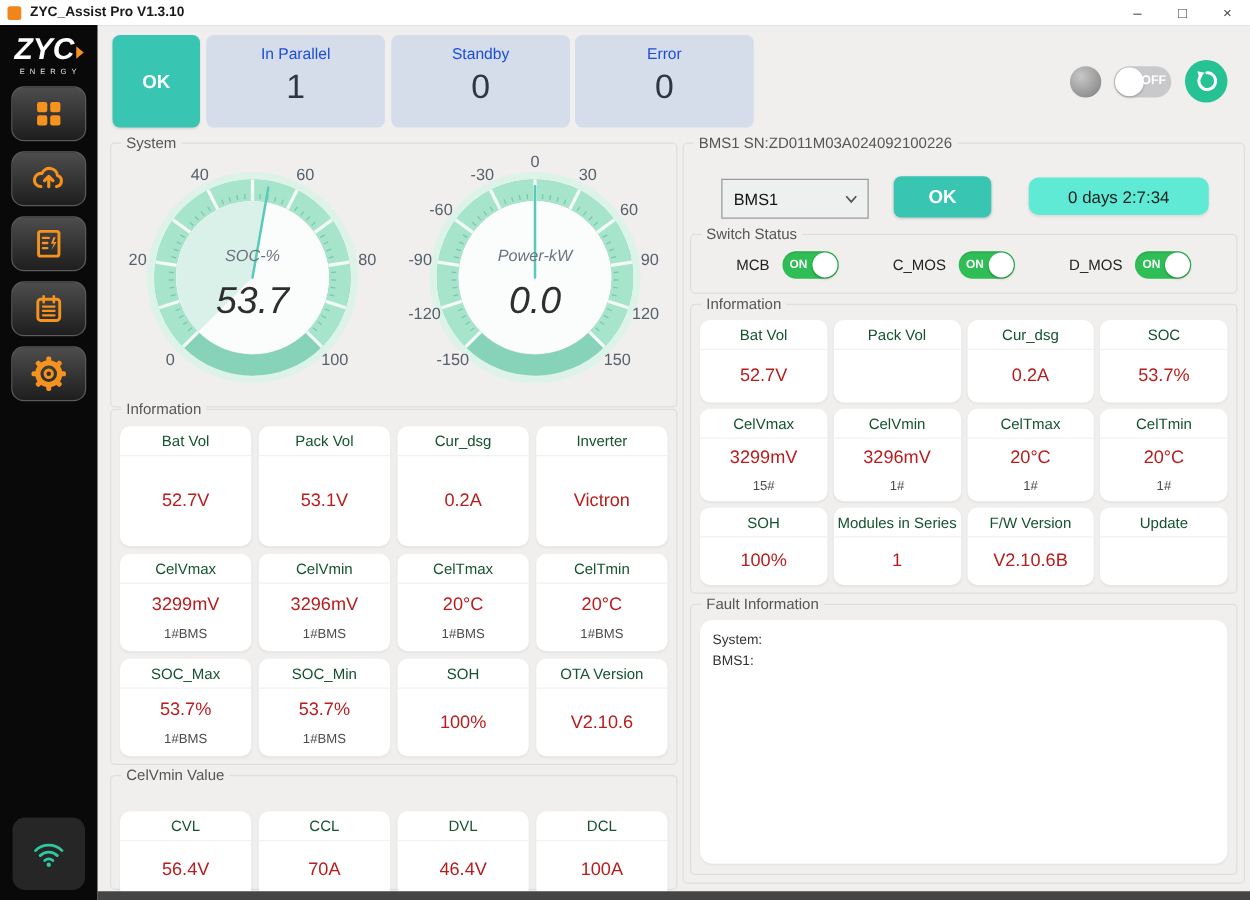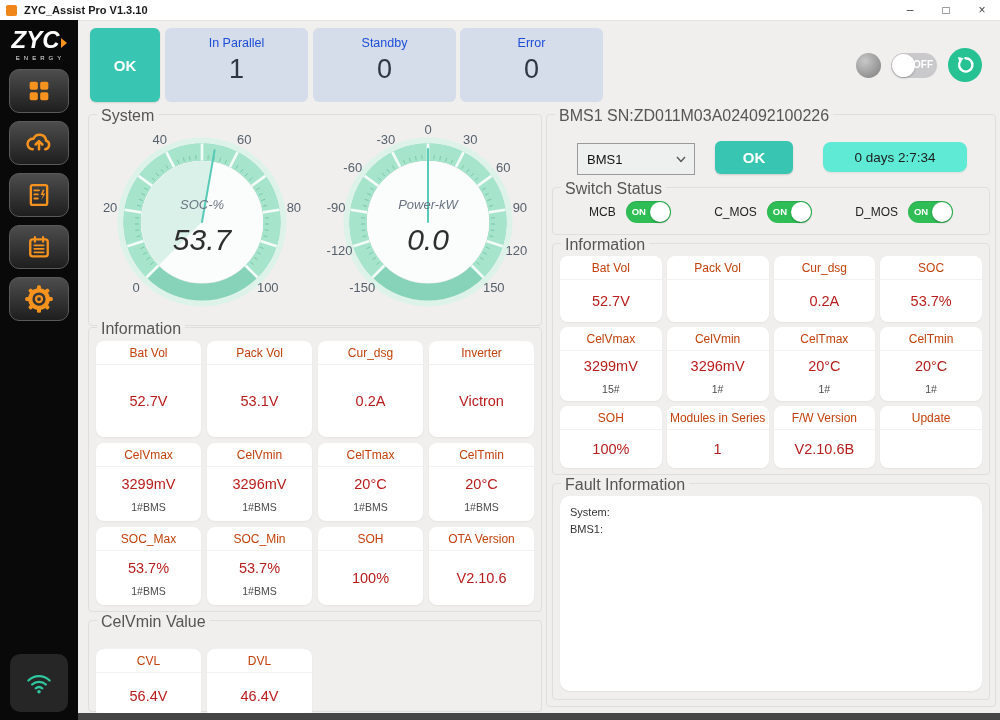--- a/index.html
+++ b/index.html
@@ -31,30 +31,30 @@
 
   
   .led{position:absolute;left:856px;top:53px;width:25px;height:25px;border-radius:50%;background:radial-gradient(circle at 35% 32%,#c8c8c8,#7c7c7c);}
   .toggle-off{position:absolute;left:891px;top:53px;width:46px;height:25px;border-radius:13px;background:#c9c9cc;cursor:pointer;}
   .toggle-off .knob{position:absolute;left:1px;top:1px;width:23px;height:23px;border-radius:50%;background:#fff;box-shadow:0 1px 2px rgba(0,0,0,.25);}
   .toggle-off .txt{position:absolute;right:4px;top:6px;font-size:10px;color:#fff;font-weight:bold;}
   .refresh-btn{position:absolute;left:948px;top:48px;width:34px;height:34px;border-radius:50%;background:#27c294;display:flex;align-items:center;justify-content:center;cursor:pointer;}
 
   
   .group{position:absolute;border:1px solid #e0deda;border-radius:4px;background:#f0efee;}
-  .group-label{position:absolute;top:-8px;left:8px;background:#f0efee;padding:0 4px;font-size:16px;color:#555;}
+  .group-label{position:absolute;top:-8px;left:8px;background:#f0efee;padding:0 4px;font-size:12px;color:#555;}
 
   
   #gauges{position:absolute;left:0px;top:4px;width:452px;height:206px;display:flex;}
   .gauge{width:226px;height:206px;display:flex;align-items:center;justify-content:center;}
 
   
   .grid{display:grid;grid-template-columns:repeat(4,1fr);grid-gap:6px;position:absolute;left:7px;right:7px;}
   .cell{background:#fff;border-radius:8px;box-shadow:0 1px 2px rgba(0,0,0,.05);display:flex;flex-direction:column;overflow:hidden;}
-  .cell-h{font-size:12px;color:#c2410c;text-align:center;padding:5px 0 4px;border-bottom:1px solid #f1f1f1;}
+  .cell-h{font-size:12px;color:#14532d;text-align:center;padding:5px 0 4px;border-bottom:1px solid #f1f1f1;}
   .cell-b{flex:1;display:flex;flex-direction:column;align-items:center;justify-content:center;gap:9px;}
   .cell-v{font-size:14.5px;color:#b91c1c;}
   .cell-s{font-size:10.5px;color:#4a4a4a;}
 
   
   .combo{position:absolute;left:30px;top:28px;width:116px;height:30px;background:#eef0f0;border:1px solid #9a9a9a;display:flex;align-items:center;cursor:pointer;}
   .combo .cv{font-size:13px;color:#111;margin-left:9px;flex:1;}
   .combo svg{margin-right:8px;}
   .btn-ok{position:absolute;left:168px;top:26px;width:78px;height:33px;border-radius:6px;background:#38c6b2;color:#fff;font-weight:bold;font-size:15px;display:flex;align-items:center;justify-content:center;box-shadow:0 1px 2px rgba(0,0,0,.15);cursor:pointer;}
   .timebox{position:absolute;left:276px;top:27px;width:144px;height:30px;border-radius:8px;background:#5eead4;box-shadow:0 1px 2px rgba(0,0,0,.08);display:flex;align-items:center;justify-content:center;font-size:13.5px;color:#1d1d1d;}
@@ -406,23 +406,35 @@
   <div class="group" style="left:88px;top:620px;width:452px;height:90px;">
     <div class="group-label">CelVmin Value</div>
     <div class="grid" style="top:28px;grid-template-rows:70px;">
         <div class="cell">
           <div class="cell-h">CVL</div>
           <div class="cell-b">
             <div class="cell-v">56.4V</div>
           </div>
         </div>
         <div class="cell">
+          <div class="cell-h">CCL</div>
+          <div class="cell-b">
+            <div class="cell-v">70A</div>
+          </div>
+        </div>
+        <div class="cell">
           <div class="cell-h">DVL</div>
           <div class="cell-b">
             <div class="cell-v">46.4V</div>
+          </div>
+        </div>
+        <div class="cell">
+          <div class="cell-h">DCL</div>
+          <div class="cell-b">
+            <div class="cell-v">100A</div>
           </div>
         </div>
       </div>
   </div>
 
   <div class="group" style="left:546px;top:114px;width:448px;height:591px;">
     <div class="group-label">BMS1 SN:ZD011M03A024092100226</div>
 
     <div class="combo">
       <span class="cv">BMS1</span>

